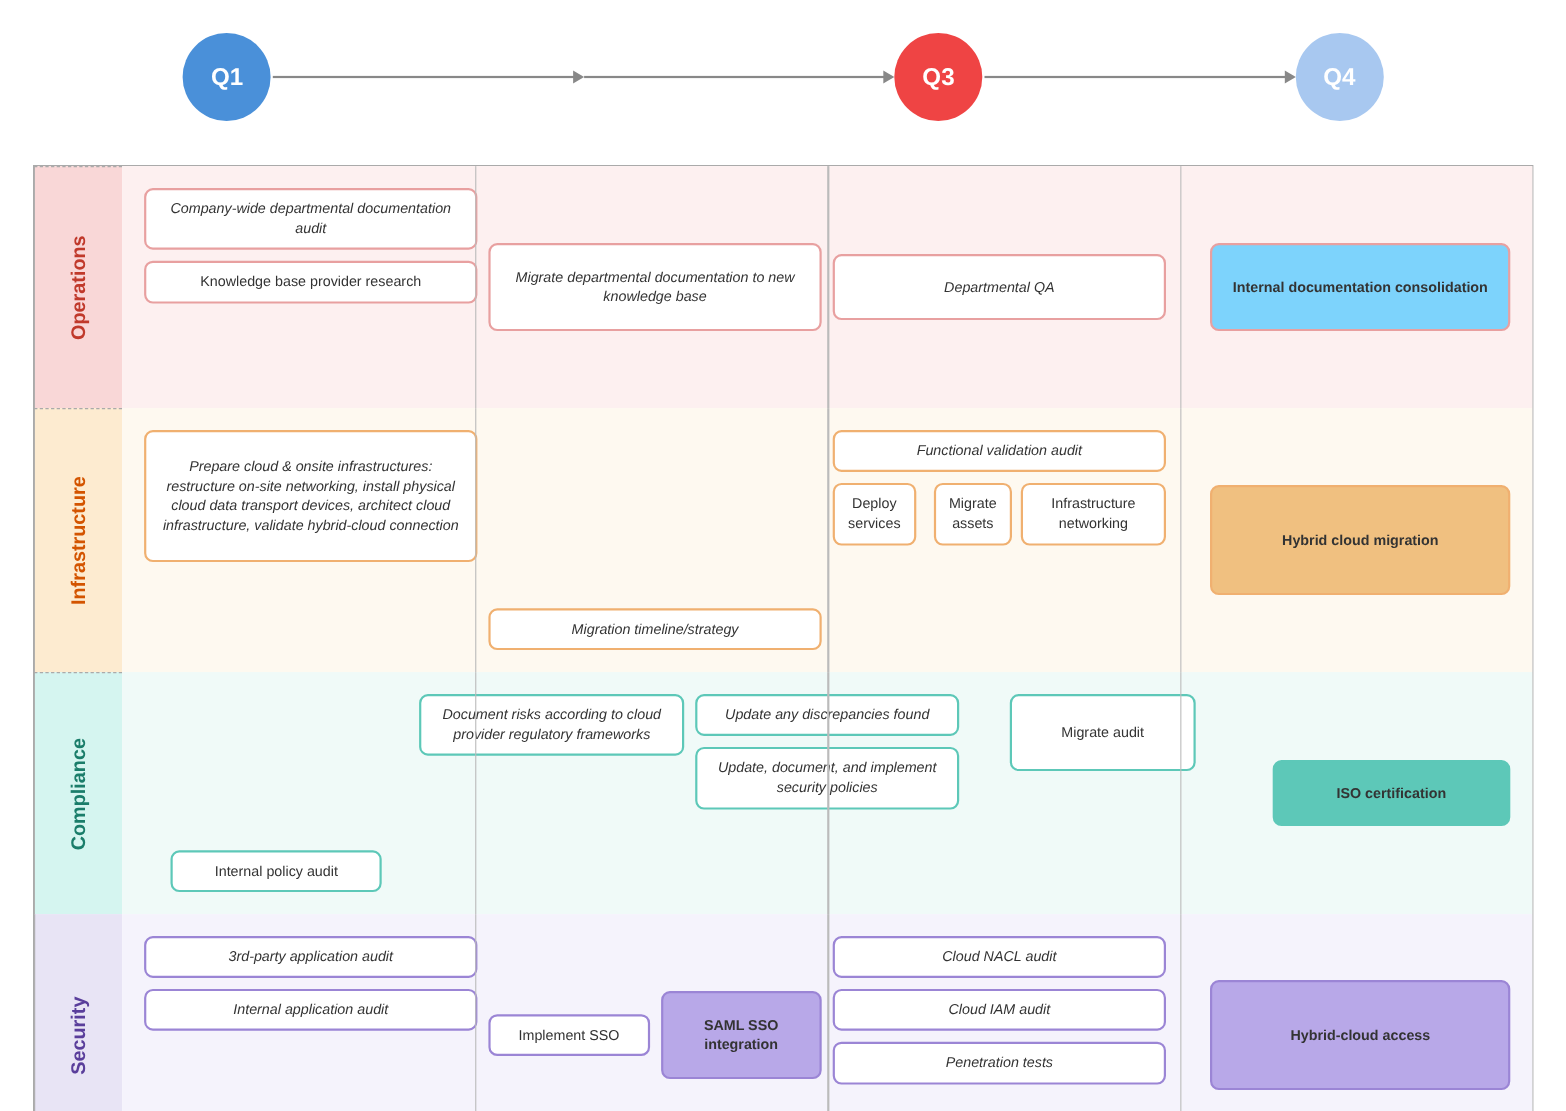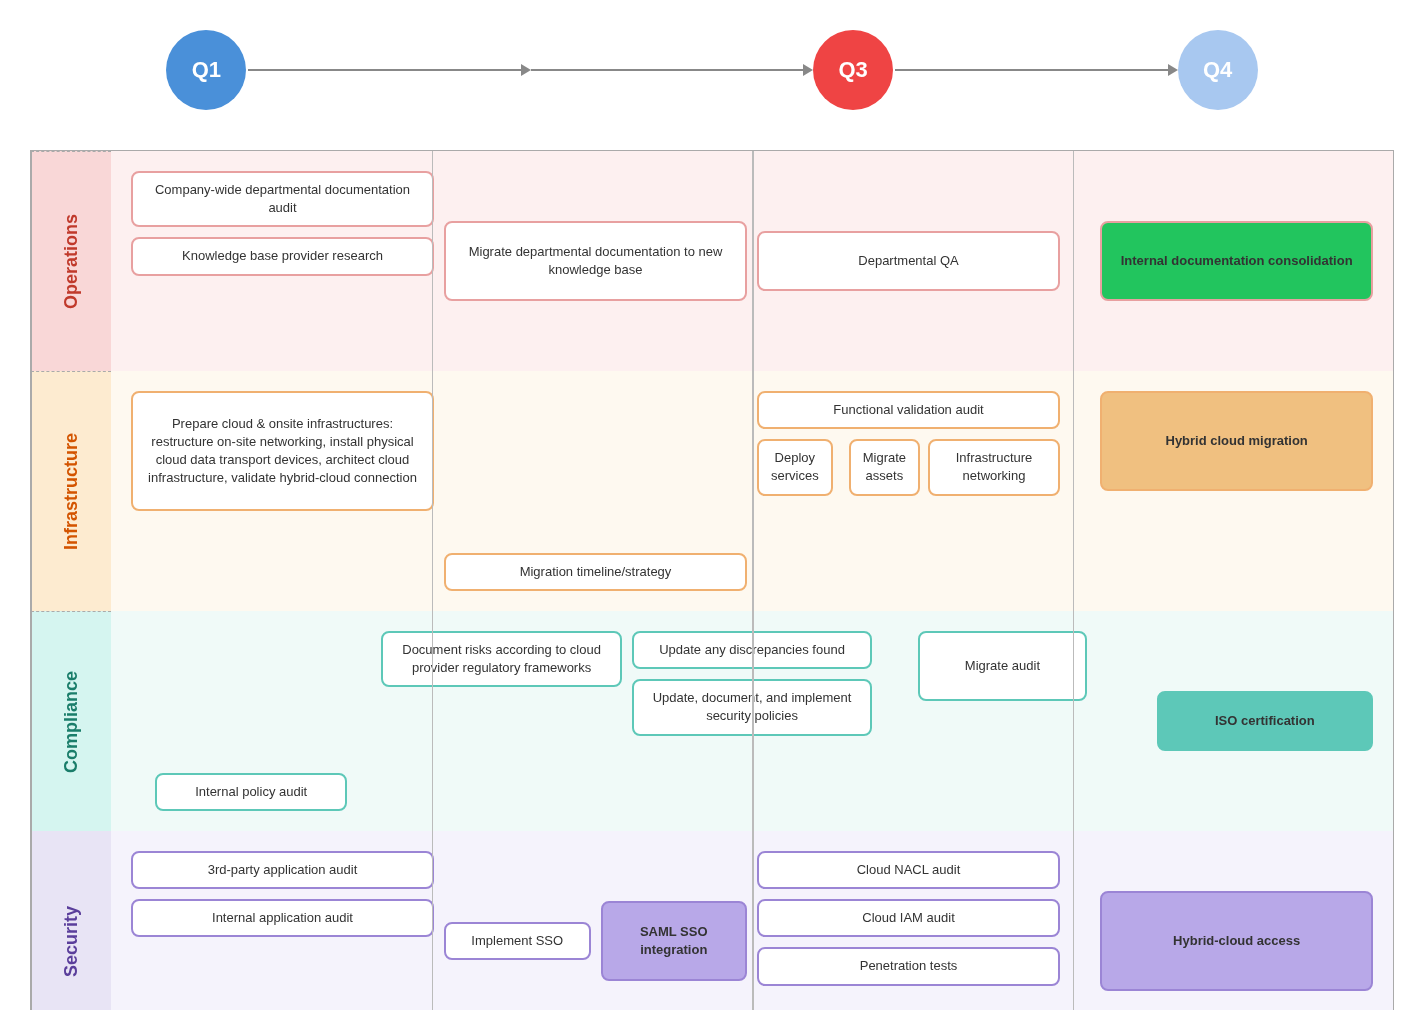--- a/index.html
+++ b/index.html
@@ -114,21 +114,21 @@
       line-height: 1.4;
     }
 
     .card-ops {
       background: #fff;
       border: 2px solid #e8a0a0;
       color: #333;
     }
 
     .card-ops-bold {
-      background: #22c55e;
+      background: #7dd3fc;
       border: 2px solid #e8a0a0;
       color: #333;
       font-weight: bold;
     }
 
     .card-infra {
       background: #fff;
       border: 2px solid #f0b070;
       color: #333;
     }
@@ -237,21 +237,21 @@
       align-items: center;
     }
 
     .col-divider-v {
       position: absolute;
       top: 0; bottom: 0;
       width: 1.5px;
       background: #bbb;
     }
 
-    .w-full { width: 100%; }
+    .w-full { width: 100%; font-style: italic; }
   </style>
 </head>
 <body>
 
 <div class="main-container">
 
   <div class="timeline">
     <div class="timeline-wrapper">
       <div class="quarter-node">
         <div class="quarter-circle q1-color">
@@ -353,21 +353,21 @@
             <div class="card card-infra">
               <span>Migrate assets</span>
             </div>
           </div>
           <div class="card card-infra" style="flex:1">
             <span>Infrastructure networking</span>
           </div>
         </div>
       </div>
 
-      <div class="infra-col" style="flex:1;justify-content:flex-start;align-items:flex-end">
+      <div class="infra-col" style="flex:1;justify-content:center;align-items:flex-end">
         <div class="card card-infra-bold" style="width:90%;min-height:100px">
           <span>Hybrid cloud migration</span>
         </div>
       </div>
     </div>
 
     <div class="row-label label-compliance">
       <span>Compliance</span>
     </div>
     <div class="compliance-row">

